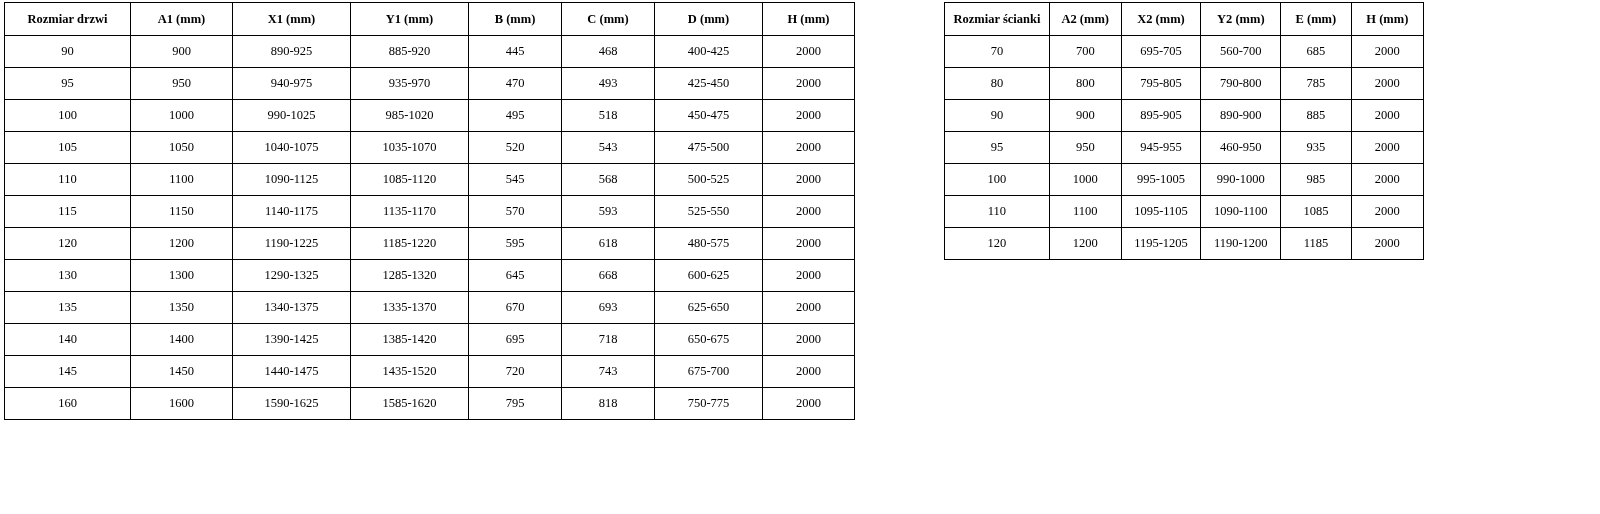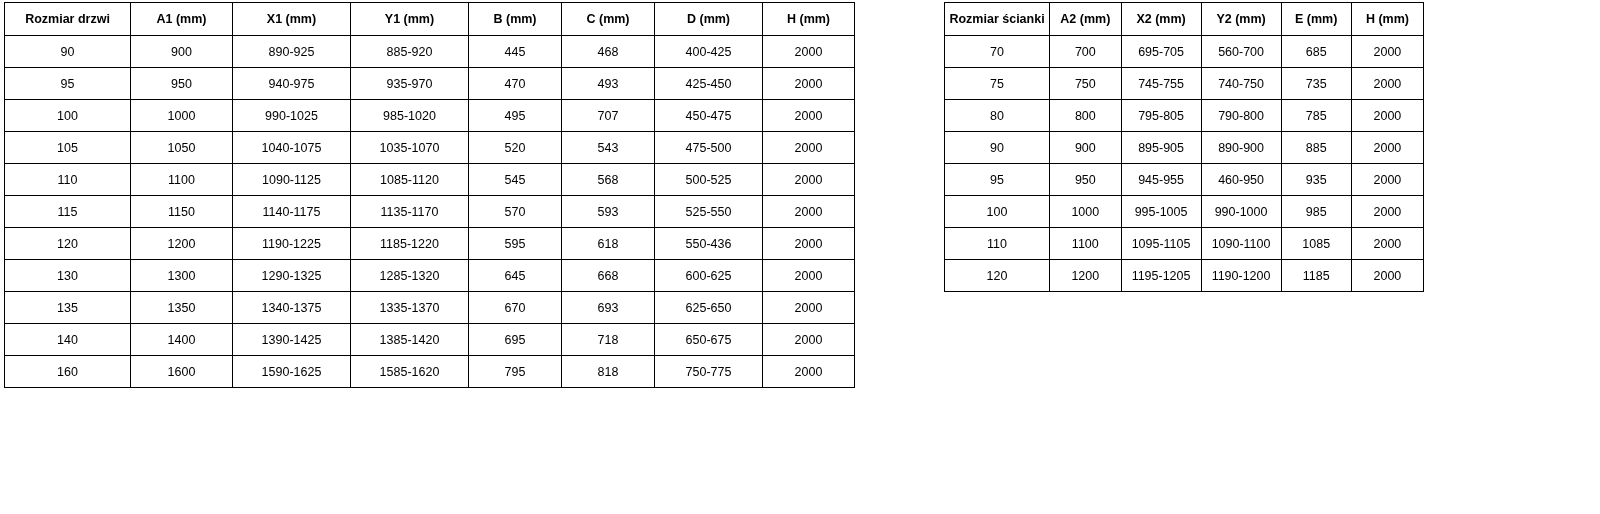--- a/index.html
+++ b/index.html
@@ -11,20 +11,21 @@
     width: 1600px;
     height: 514px;
     font-family: "Liberation Sans", sans-serif;
     color: #000000;
     overflow: hidden;
   }
   .page {
     position: relative;
     width: 1424px;
     height: 514px;
+    font-family: Liberation Serif, serif;
   }
   .table-wrap {
     position: absolute;
     top: 2px;
   }
   .table-wrap.left { left: 4px; }
   .table-wrap.right { left: 944px; }
 
   table {
     border-collapse: collapse;
@@ -113,21 +114,21 @@
           <td>493</td>
           <td>425-450</td>
           <td>2000</td>
         </tr>
         <tr>
           <td>100</td>
           <td>1000</td>
           <td>990-1025</td>
           <td>985-1020</td>
           <td>495</td>
-          <td>707</td>
+          <td>518</td>
           <td>450-475</td>
           <td>2000</td>
         </tr>
         <tr>
           <td>105</td>
           <td>1050</td>
           <td>1040-1075</td>
           <td>1035-1070</td>
           <td>520</td>
           <td>543</td>
@@ -154,21 +155,21 @@
           <td>525-550</td>
           <td>2000</td>
         </tr>
         <tr>
           <td>120</td>
           <td>1200</td>
           <td>1190-1225</td>
           <td>1185-1220</td>
           <td>595</td>
           <td>618</td>
-          <td>550-436</td>
+          <td>480-575</td>
           <td>2000</td>
         </tr>
         <tr>
           <td>130</td>
           <td>1300</td>
           <td>1290-1325</td>
           <td>1285-1320</td>
           <td>645</td>
           <td>668</td>
           <td>600-625</td>
@@ -185,20 +186,30 @@
           <td>2000</td>
         </tr>
         <tr>
           <td>140</td>
           <td>1400</td>
           <td>1390-1425</td>
           <td>1385-1420</td>
           <td>695</td>
           <td>718</td>
           <td>650-675</td>
+          <td>2000</td>
+        </tr>
+        <tr>
+          <td>145</td>
+          <td>1450</td>
+          <td>1440-1475</td>
+          <td>1435-1520</td>
+          <td>720</td>
+          <td>743</td>
+          <td>675-700</td>
           <td>2000</td>
         </tr>
         <tr>
           <td>160</td>
           <td>1600</td>
           <td>1590-1625</td>
           <td>1585-1620</td>
           <td>795</td>
           <td>818</td>
           <td>750-775</td>
@@ -231,28 +242,20 @@
       <tbody>
         <tr>
           <td>70</td>
           <td>700</td>
           <td>695-705</td>
           <td>560-700</td>
           <td>685</td>
           <td>2000</td>
         </tr>
         <tr>
-          <td>75</td>
-          <td>750</td>
-          <td>745-755</td>
-          <td>740-750</td>
-          <td>735</td>
-          <td>2000</td>
-        </tr>
-        <tr>
           <td>80</td>
           <td>800</td>
           <td>795-805</td>
           <td>790-800</td>
           <td>785</td>
           <td>2000</td>
         </tr>
         <tr>
           <td>90</td>
           <td>900</td>

